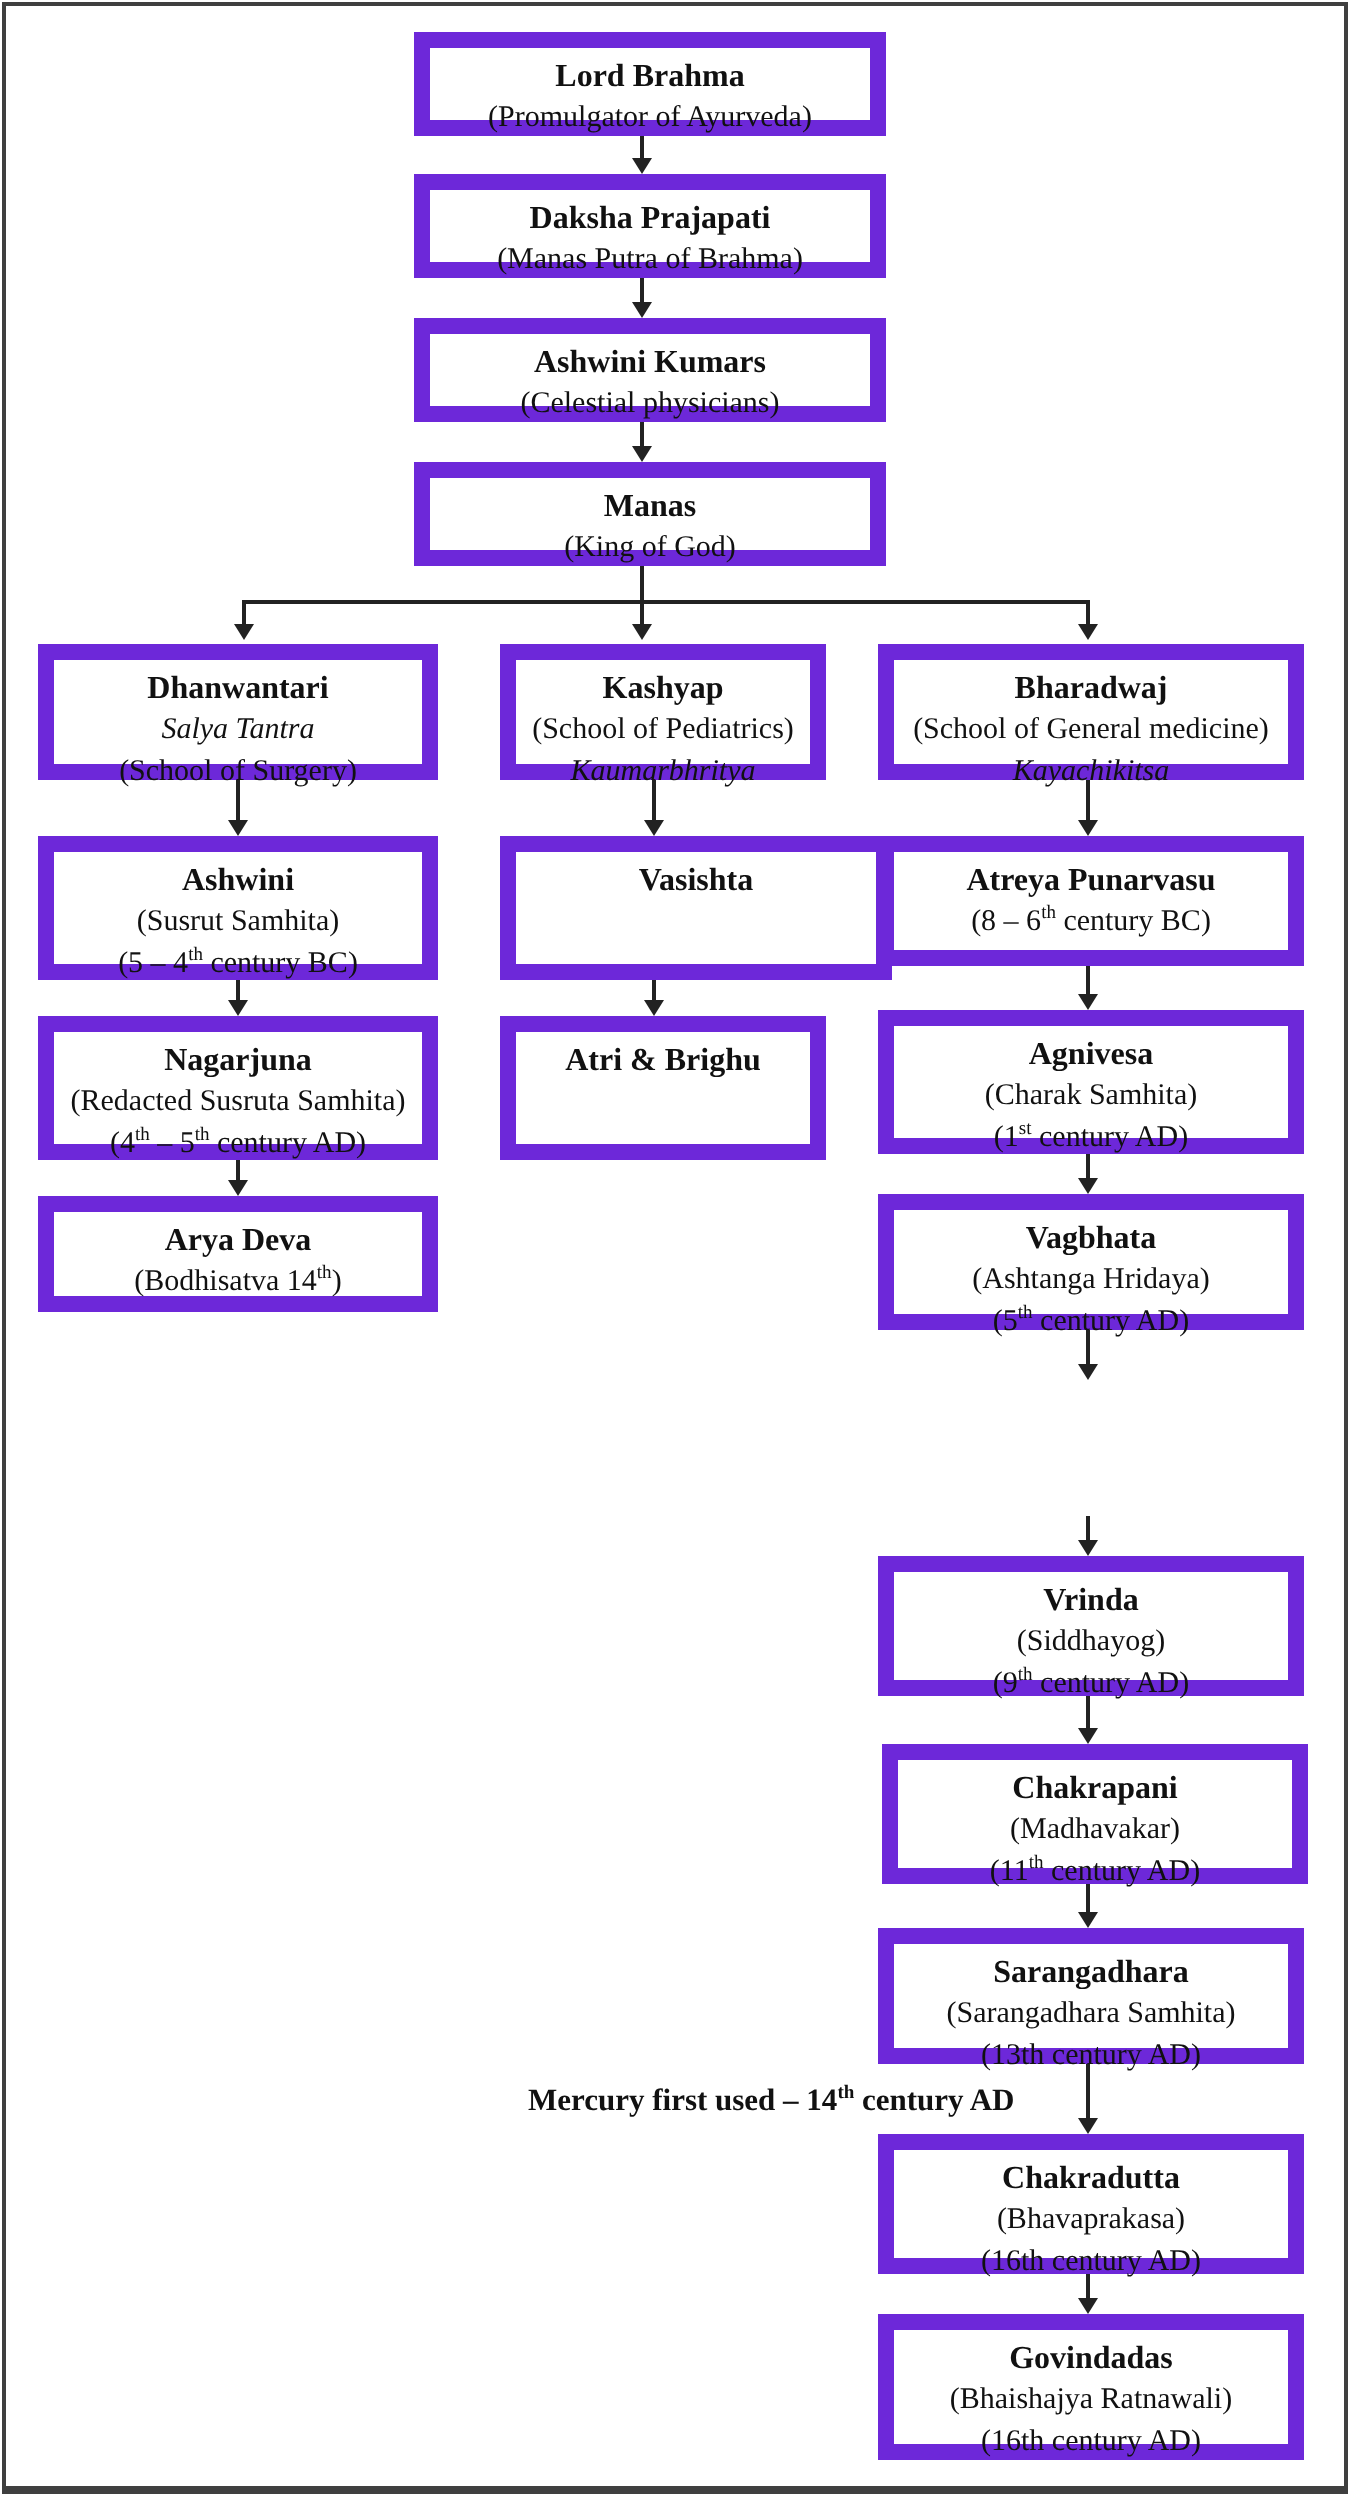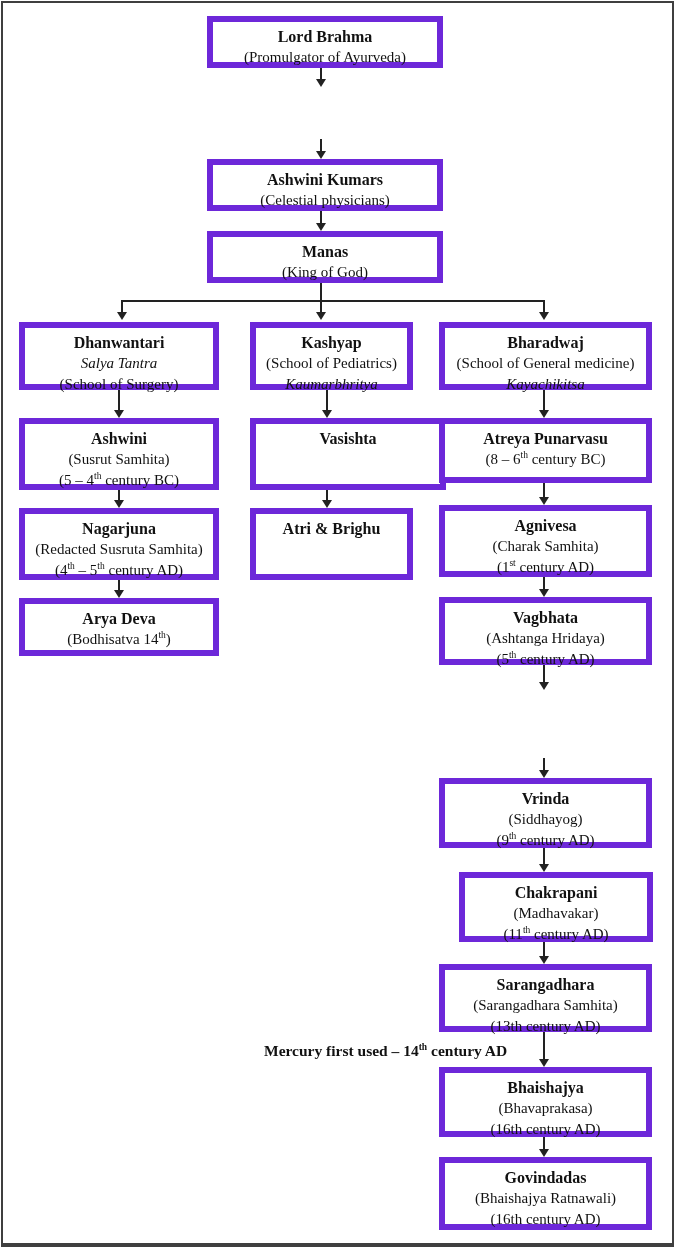--- a/index.html
+++ b/index.html
@@ -13,21 +13,21 @@
   }
   .frame{
     position:absolute;left:1px;top:1px;right:1px;bottom:0;
     border:2px solid #3f3f3f;
     border-bottom-width:4px;
     pointer-events:none;
   }
   .node{
     position:absolute;
     box-sizing:border-box;
-    border:6px solid #6d28d9;
+    border:8px solid #6d28d9;
     background:#ffffff;
     text-align:center;
     padding-top:4px;
   }
   .node .name{font-weight:bold;font-size:16px;line-height:21px;white-space:nowrap;}
   .node .line{font-size:15px;line-height:21px;white-space:nowrap;}
   .node .italic{font-style:italic;}
   sup{font-size:9.5px;line-height:0;}
   .vline{position:absolute;width:2px;background:#222;}
   .hline{position:absolute;height:2px;background:#222;}
@@ -47,20 +47,24 @@
 
 <div class="canvas">
   <div class="frame"></div>
 
   <div class="node" style="left:207px;top:16px;width:236px;height:52px">
     <div class="name">Lord Brahma</div>
     <div class="line">(Promulgator of Ayurveda)</div>
   </div>
   <div class="arrow" style="left:320px;top:68px;height:11px"></div>
 
+  <div class="node" style="left:207px;top:87px;width:236px;height:52px">
+    <div class="name">Daksha Prajapati</div>
+    <div class="line">(Manas Putra of Brahma)</div>
+  </div>
   <div class="arrow" style="left:320px;top:139px;height:12px"></div>
 
   <div class="node" style="left:207px;top:159px;width:236px;height:52px">
     <div class="name">Ashwini Kumars</div>
     <div class="line">(Celestial physicians)</div>
   </div>
   <div class="arrow" style="left:320px;top:211px;height:12px"></div>
 
   <div class="node" style="left:207px;top:231px;width:236px;height:52px">
     <div class="name">Manas</div>
@@ -144,38 +148,38 @@
 
   <div class="arrow" style="left:543px;top:758px;height:12px"></div>
 
   <div class="node" style="left:439px;top:778px;width:213px;height:70px">
     <div class="name">Vrinda</div>
     <div class="line">(Siddhayog)</div>
     <div class="line">(9<sup>th</sup> century AD)</div>
   </div>
   <div class="arrow" style="left:543px;top:848px;height:16px"></div>
 
-  <div class="node" style="left:459px;top:872px;width:194px;height:70px">
+  <div class="node" style="left:441px;top:872px;width:213px;height:70px">
     <div class="name">Chakrapani</div>
     <div class="line">(Madhavakar)</div>
     <div class="line">(11<sup>th</sup> century AD)</div>
   </div>
   <div class="arrow" style="left:543px;top:942px;height:14px"></div>
 
   <div class="node" style="left:439px;top:964px;width:213px;height:68px">
     <div class="name">Sarangadhara</div>
     <div class="line">(Sarangadhara Samhita)</div>
     <div class="line">(13th century AD)</div>
   </div>
   <div class="arrow" style="left:543px;top:1032px;height:27px"></div>
 
   <div class="annotation" style="left:264px;top:1040px">Mercury first used – 14<sup>th</sup> century AD</div>
 
   <div class="node" style="left:439px;top:1067px;width:213px;height:70px">
-    <div class="name">Bhaishajya</div>
+    <div class="name">Chakradutta</div>
     <div class="line">(Bhavaprakasa)</div>
     <div class="line">(16th century AD)</div>
   </div>
   <div class="arrow" style="left:543px;top:1137px;height:12px"></div>
 
   <div class="node" style="left:439px;top:1157px;width:213px;height:73px">
     <div class="name">Govindadas</div>
     <div class="line">(Bhaishajya Ratnawali)</div>
     <div class="line">(16th century AD)</div>
   </div>

